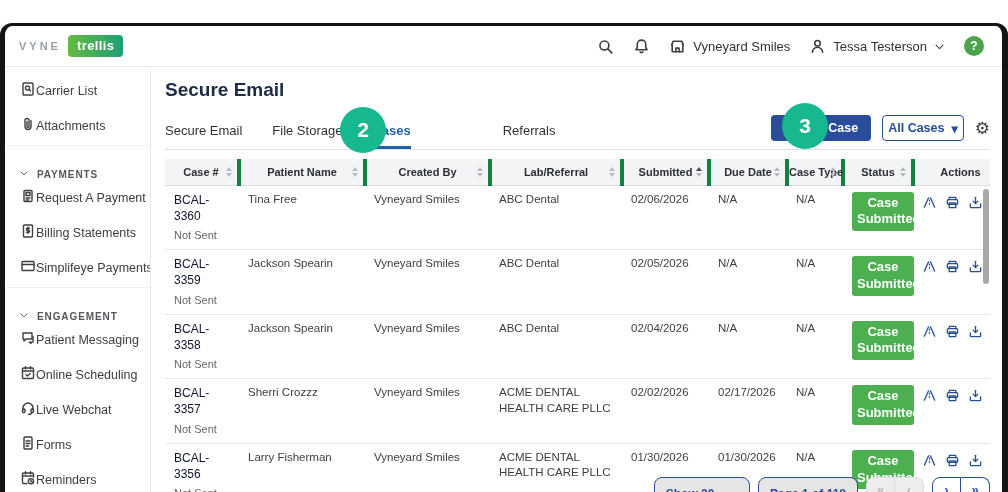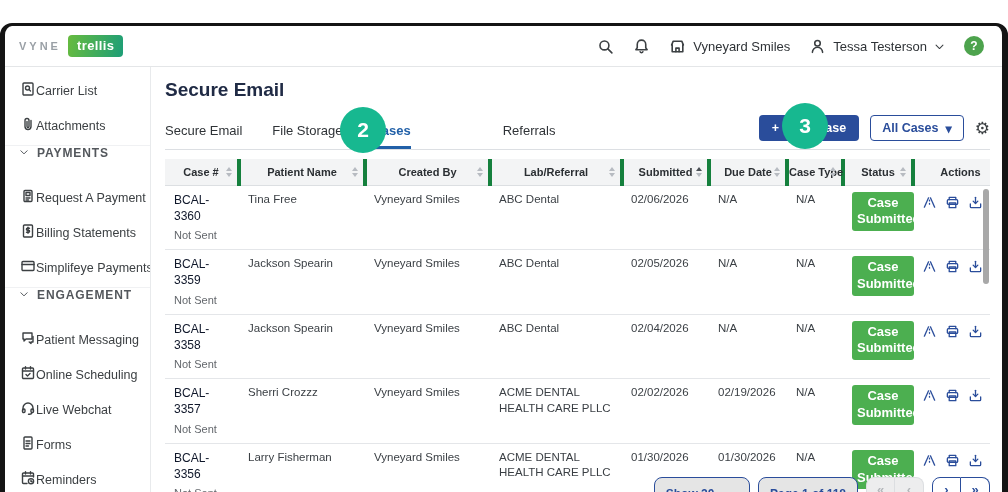--- a/index.html
+++ b/index.html
@@ -23,40 +23,40 @@
   .tb-icon svg { stroke:#3c4043; fill:none; stroke-width:1.5; stroke-linecap:round; stroke-linejoin:round; }
   .help-badge { width:20px; height:20px; border-radius:50%; background:#4da34d; color:#fff;
                 font-weight:700; font-size:12px; display:flex; align-items:center; justify-content:center; cursor:pointer; }
 
   
   .bodyrow { display:flex; height:441px; }
   .sidebar { width:146px; flex:none; border-right:1px solid #e8eaec; padding-top:6px; overflow:hidden; background:#fff; }
   .side-item { height:35px; display:flex; align-items:center; padding:0 15px;
                font-size:12.5px; color:#3c4043; cursor:pointer; white-space:nowrap; }
   .side-item svg { stroke:#3c4043; fill:none; stroke-width:1.4; stroke-linecap:round; stroke-linejoin:round; flex:none; }
-  .side-section { height:35px; display:flex; align-items:flex-start; gap:8px; padding:0 14px;
-                  font-size:12px; letter-spacing:.9px; color:#53575c; font-weight:700; cursor:pointer;
+  .side-section { height:35px; display:flex; align-items:flex-end; gap:8px; padding:0 14px;
+                  font-size:10px; letter-spacing:.9px; color:#53575c; font-weight:700; cursor:pointer;
                   border-top:1px solid #f0f1f3; margin-top:2px; white-space:nowrap; }
   .side-section svg { stroke:#53575c; fill:none; stroke-width:1.6; stroke-linecap:round; stroke-linejoin:round; }
 
   .main { flex:1; position:relative; padding:10px 23px 0 14px; }
   .page-title { font-size:19px; color:#202b45; font-weight:700; margin:2px 0 14px; }
 
   
   .tabs-row { display:flex; align-items:flex-end; border-bottom:1px solid #dcdfe3; }
   .tabs { display:flex; gap:30px; }
   .tab { font-size:13px; color:#2f3337; padding-bottom:11px; cursor:pointer; white-space:nowrap; }
   .tab.active { color:#2160a8; font-weight:700; padding-bottom:8px; border-bottom:3px solid #2160a8; }
   .tab-referrals { margin-left:62px; }
   .toolbar { margin-left:auto; display:flex; align-items:center; gap:11px; padding-bottom:8px; }
   .btn-primary { background:#2a4d9b; color:#fff; font-size:12.5px; font-weight:600; height:26px;
                  padding:0 13px; border-radius:4px; display:flex; gap:8px; align-items:center;
                  border:none; cursor:pointer; font-family:inherit; }
   .btn-outline { background:#fff; color:#2a4d9b; border:1px solid #2a4d9b; font-size:12.5px; font-weight:600;
-                 height:26px; padding:0 11px; border-radius:4px; display:flex; gap:7px; align-items:center;
+                 height:26px; padding:0 5px; border-radius:4px; display:flex; gap:7px; align-items:center;
                  cursor:pointer; font-family:inherit; }
   .gear { font-size:17px; color:#3c4043; cursor:pointer; line-height:1; }
 
   .circle-badge { position:absolute; width:46px; height:46px; border-radius:50%; background:#17b890;
                   color:#fff; font-size:21px; font-weight:700; display:flex; align-items:center;
                   justify-content:center; z-index:5; }
   .circle-2 { left:189px; top:40px; }
   .circle-3 { left:631px; top:36px; }
 
   
@@ -447,21 +447,21 @@
 
   <tr>
     <td>
       <span class="case-link">BCAL-3357</span>
       <div class="sub-status">Not Sent</div>
     </td>
     <td>Sherri Crozzz</td>
     <td>Vyneyard Smiles</td>
     <td>ACME DENTAL HEALTH CARE PLLC</td>
     <td>02/02/2026</td>
-    <td>02/19/2026</td>
+    <td>02/17/2026</td>
     <td>N/A</td>
     <td class="status-cell">
       <span class="badge">Case Submitted</span>
     </td>
     <td class="actions-cell">
       <span class="action-icons">
         <span><svg width="15" height="15" viewBox="0 0 16 16">
                       <path d="M2.5 13 7 3"></path>
                       <path d="M9 3l4.5 10"></path>
                       <path d="M8 5.5v.8"></path>

